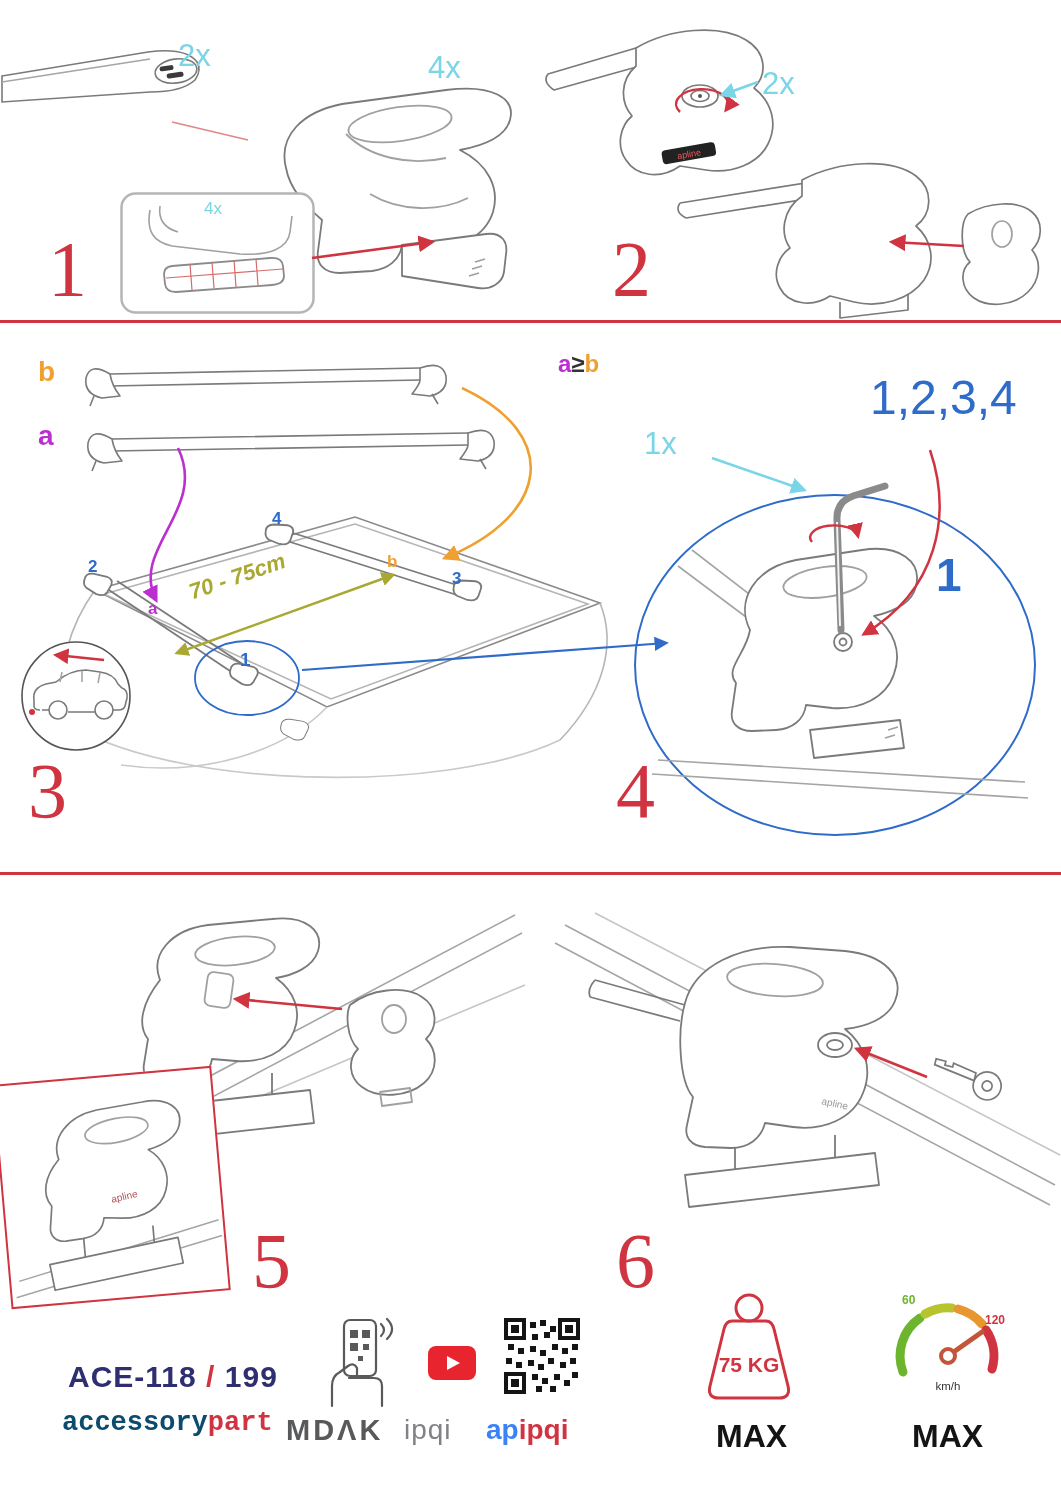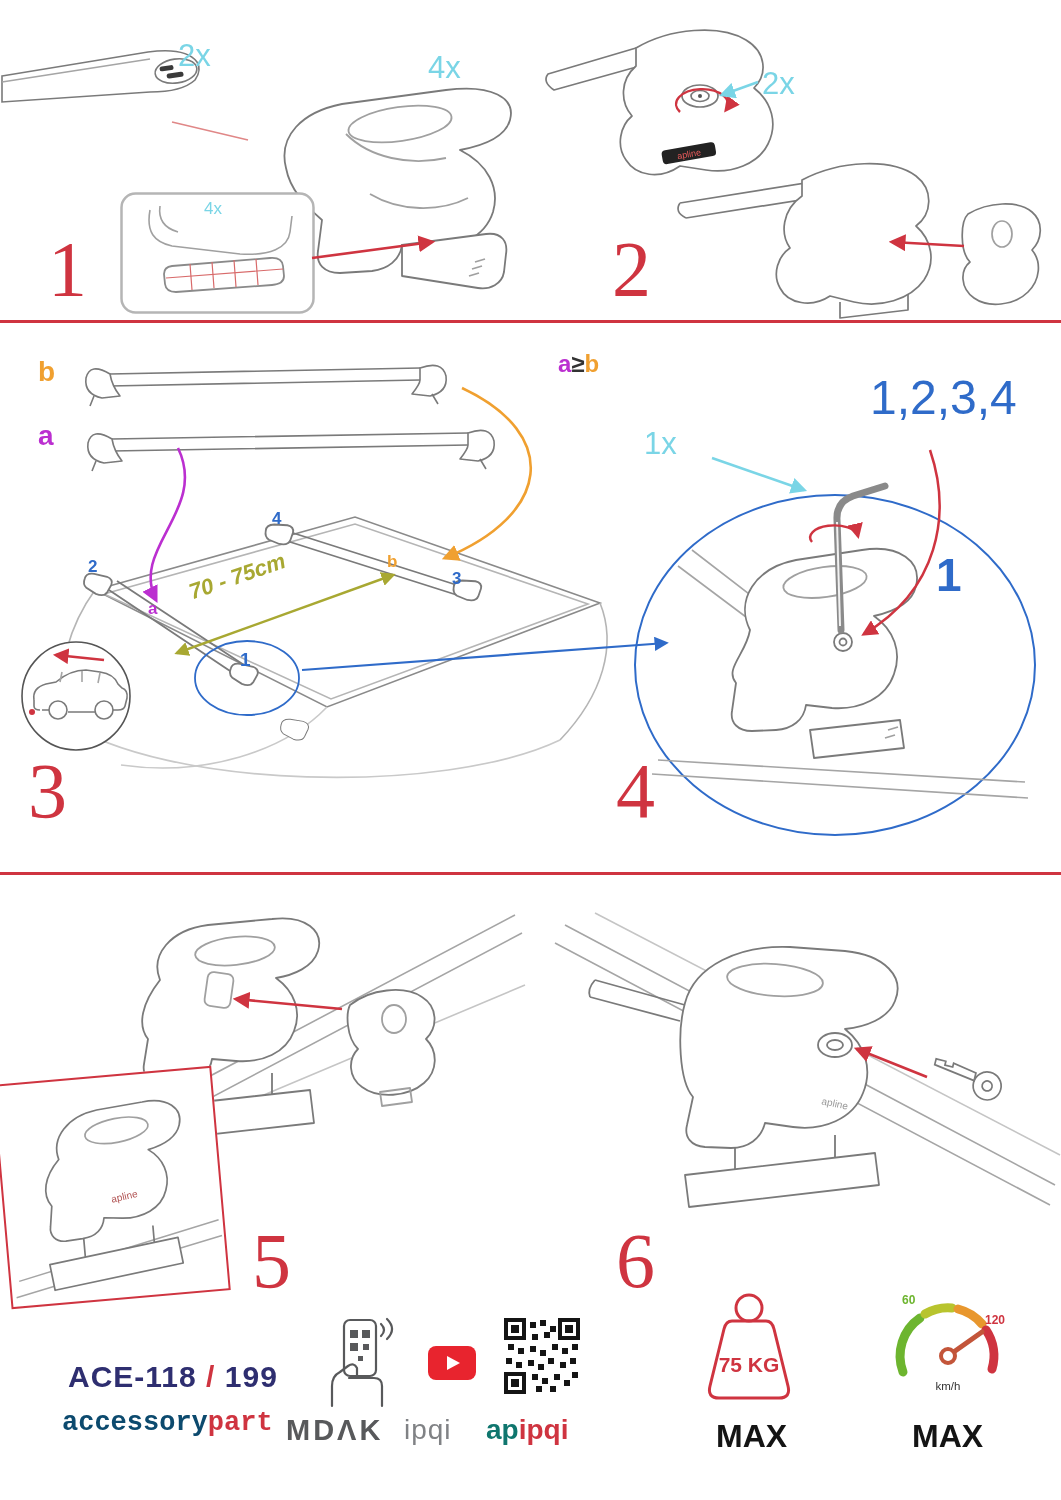--- a/index.html
+++ b/index.html
@@ -22,21 +22,21 @@
   .seq{position:absolute;font-size:48px;font-weight:400;color:#2f6bc9;line-height:1}
   .bignum{position:absolute;font-size:46px;font-weight:700;color:#2f6bc9;line-height:1}
   .inset5{position:absolute;border:2px solid #cf3440;background:#fff;transform:rotate(-5deg);transform-origin:top left}
   .model{position:absolute;font-size:30px;font-weight:700;color:#2e2e70;letter-spacing:1px;line-height:1}
   .model .sep{color:#cf3440}
   .brand{position:absolute;font-family:"Liberation Mono",monospace;font-size:27px;font-weight:700;line-height:1}
   .brand .g{color:#0c4a6e}.brand .r{color:#cf3440}
   .mdak{position:absolute;font-size:29px;font-weight:700;color:#58595b;letter-spacing:3px;line-height:1}
   .ipqi{position:absolute;font-size:28px;color:#808285;letter-spacing:1px;line-height:1}
   .apline{position:absolute;font-size:28px;font-weight:700;line-height:1}
-  .apline .g{color:#0f766e}.apline .r{color:#cf3440}
+  .apline .g{color:#3b82f6}.apline .r{color:#cf3440}
   .max{position:absolute;font-size:32px;font-weight:700;color:#141414;line-height:1;font-family:"Liberation Sans",sans-serif}
 </style>
 </head>
 <body>
 
 <div class="sheet">
 
   <svg width="0" height="0" class="abs" aria-hidden="true">
     <defs>
       <marker id="mred" viewBox="0 0 10 10" refX="8" refY="5" markerWidth="6.5" markerHeight="6.5" orient="auto-start-reverse">

